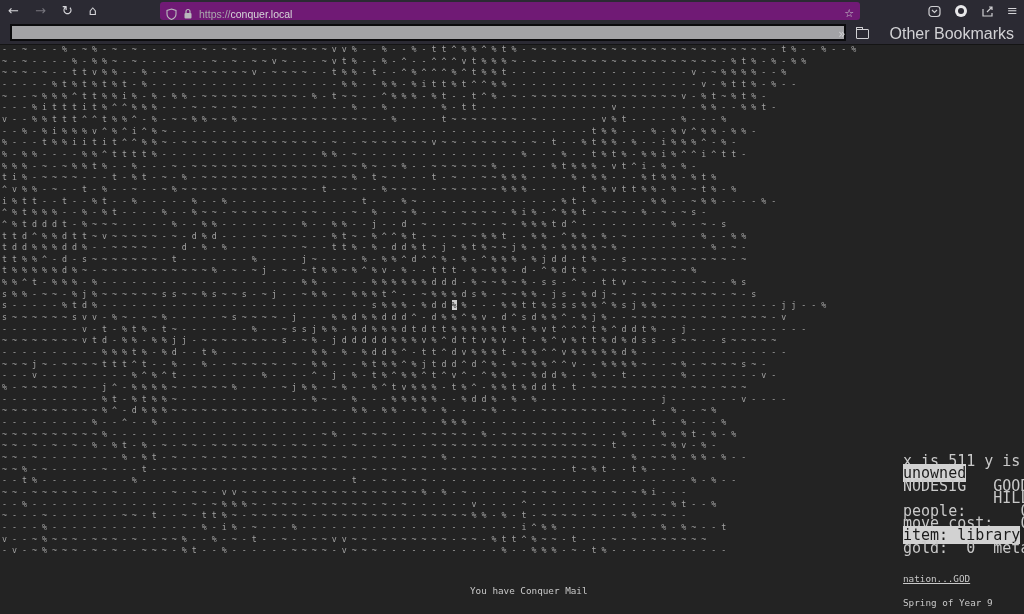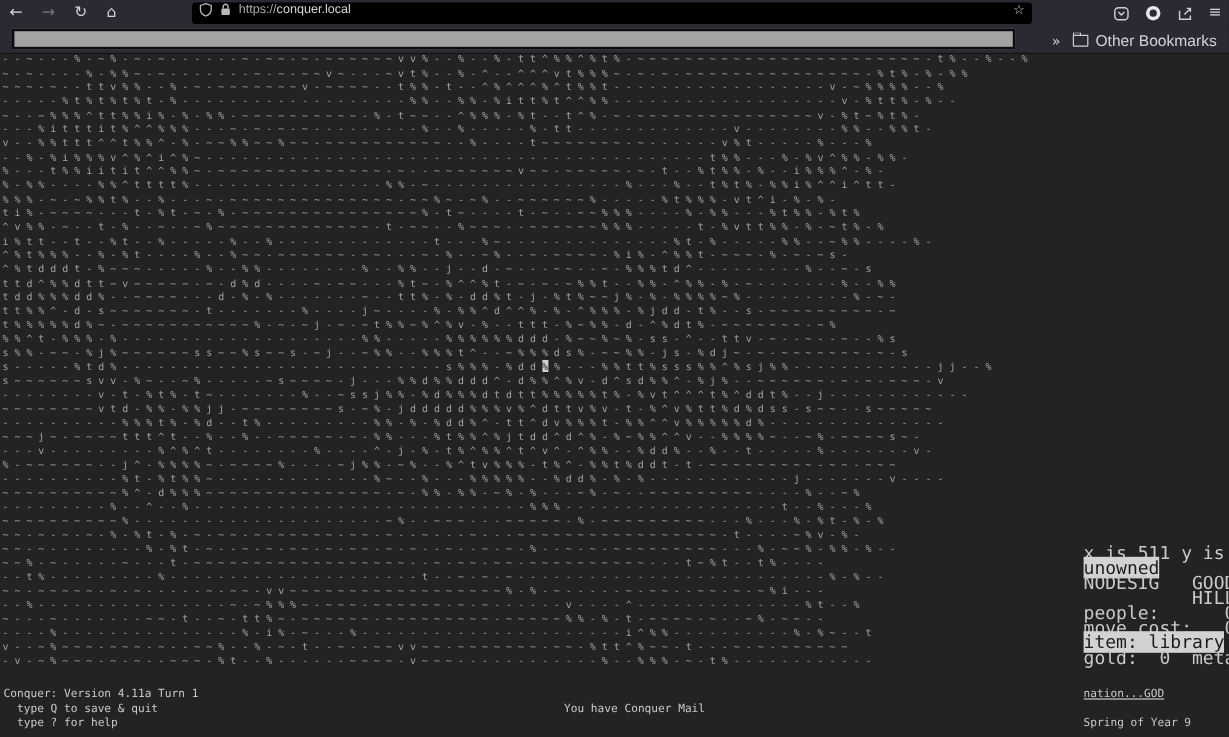--- a/index.html
+++ b/index.html
@@ -4,34 +4,34 @@
 <style>
   * { margin:0; padding:0; box-sizing:border-box; }
   html,body { width:1024px; height:614px; background:#232323; overflow:hidden; }
   body { font-family:"Liberation Sans", sans-serif; }
 
   
   .toolbar { position:relative; width:1024px; height:22px; background:#2b2a33; }
   .nav-btns { position:absolute; left:8px; top:0; height:22px; display:flex; align-items:center; gap:16px; }
   .nav-glyph { font-family:"DejaVu Sans", sans-serif; font-size:13px; color:#d4d4d8; line-height:22px; cursor:default; }
   .nav-glyph.dim { color:#77767e; }
-  .urlbar { position:absolute; left:160px; top:2px; width:700px; height:18px; background:#000000; border-radius:3px; display:flex; align-items:flex-start; padding:0 6px; }
+  .urlbar { position:absolute; left:160px; top:2px; width:700px; height:18px; background:#701a75; border-radius:3px; display:flex; align-items:flex-end; padding:0 6px; }
   .urlbar .txt { font-size:10.5px; color:#d6d6d9; margin-left:6px; white-space:pre; }
   .urlbar .txt .scheme { color:#a9a9ad; }
   .urlbar .spacer { flex:1; }
   .star { font-family:"DejaVu Sans", sans-serif; font-size:11px; color:#c9c9cd; }
   .right-icons { position:absolute; right:6px; top:0; height:22px; display:flex; align-items:center; gap:13px; }
   .svgicon { display:block; }
 
   
   .bookmarks { position:relative; width:1024px; height:23px; background:#2b2a33; border-bottom:1px solid #141414; }
   .graybar { position:absolute; left:10px; top:2px; width:836px; height:17px; background:#a3a3a6; border:2px solid #0b0b0d; }
   .bm-right { position:absolute; right:10px; top:0; height:23px; display:flex; align-items:center; gap:10px; }
   .chev { font-family:"DejaVu Sans", sans-serif; font-size:12px; color:#cfcfd2; }
-  .bm-label { font-size:13px; color:#d2d2d5; display:flex; align-items:center; gap:6px; }
+  .bm-label { font-size:16px; color:#d2d2d5; display:flex; align-items:center; gap:21px; }
   .folder { width:13px; height:10px; border:1px solid #cfcfd2; border-radius:1px; position:relative; }
   .folder:before { content:""; position:absolute; left:-1px; top:-3px; width:5px; height:2px; border:1px solid #cfcfd2; border-bottom:none; border-radius:1px 1px 0 0; }
 
   
   .page { position:relative; width:1024px; height:569px; background:#232323; }
   pre, .mono { font-family:"DejaVu Sans Mono", monospace; }
   .map { position:absolute; left:2px; top:-1px; width:894px; overflow:hidden;
          font-size:8.3px; line-height:11.66px; color:#a3a3a3; white-space:pre; }
   .panel { position:absolute; left:903px; top:410px; font-size:15px; line-height:12.4px; color:#c9c9c9; white-space:pre; }
   .inv { background:#d2d2d2; color:#1c1c1c; }
@@ -91,21 +91,18 @@
       <span>Other Bookmarks</span>
     </span>
   </div>
 </div>
 
 <div class="page">
   <pre class="map"><div>- - ~ - - - % - ~ % - ~ - ~ - - - - - - ~ - ~ ~ - ~ - ~ ~ ~ ~ ~ ~ v v % - - % - - % - t t ^ % % ^ % t % - ~ ~ ~ ~ ~ ~ ~ ~ ~ ~ ~ ~ ~ ~ ~ ~ ~ ~ ~ ~ ~ ~ ~ ~ - t % - - % - - %</div><div>~ - ~ - - - - % - % % ~ - ~ - - - - - - - ~ - ~ - ~ ~ v ~ - - - ~ v t % - - % - ^ - - ^ ^ ^ v t % % % ~ - ~ - ~ - ~ ~ ~ ~ ~ ~ ~ ~ ~ ~ ~ ~ ~ ~ ~ - % t % - % - % %</div><div>~ ~ ~ - ~ - - t t v % % - - % - ~ - ~ ~ ~ ~ ~ ~ ~ v - ~ ~ ~ ~ - - t % % - t - - ^ % ^ ^ ^ % ^ t % % t - - - - - - - - - - - - - - - - - - v - ~ % % % % - - %</div><div>- - - - - % t % t % t % t - % - - - - - - - - - - - - - - - - - - - % % - - % % - % i t t % t ^ ^ % % - - - - - - - - - - - - - - - - - - - v - % t t % - % - -</div><div>~ - - ~ % % % ^ t t % % i % - % - % % - ~ ~ ~ ~ ~ ~ ~ ~ ~ ~ - % - t ~ ~ - - ^ % % % - % t - - t ^ % - ~ - ~ ~ ~ ~ ~ ~ ~ ~ ~ ~ ~ ~ ~ ~ ~ v - % t ~ % t % -</div><div>- - - % i t t t i t % ^ ^ % % % - - - ~ - ~ - ~ - ~ - - - - - - - - - % - - % - - - - - % - t t - - - - - - - - - - - - - v - - - - - - - - % % - - % % t -</div><div>v - - % % t t t ^ ^ t % % ^ - % - ~ ~ % % ~ ~ % ~ ~ - ~ ~ ~ ~ ~ ~ ~ ~ ~ ~ - - % - - - - t ~ ~ ~ ~ ~ ~ ~ - ~ - - - - - - v % t - - - - - % - - - %</div><div>- - % - % i % % % v ^ % ^ i ^ % ~ - - - - - - - - - - - - - - - - - - - - - - - - - - - - - - - - - - - - - - - - - - t % % - - - % - % v ^ % % - % % -</div><div>% - - - t % % i i t i t ^ ^ % % ~ - ~ ~ ~ ~ ~ ~ ~ ~ ~ ~ ~ ~ ~ ~ - ~ - - ~ ~ ~ ~ ~ ~ ~ v ~ ~ - ~ ~ ~ ~ ~ - ~ - t - - % t % % - % - - i % % % ^ - % -</div><div>% - % % - - - - % % ^ t t t t % - - - - - - - - - - - - - - - - % % - ~ - - - - - - - - - - - - - - - - % - - - % - - t % t % - % % i % ^ ^ i ^ t t -</div><div>% % % - ~ - ~ % % t % - - % - - - ~ - ~ ~ ~ ~ ~ ~ ~ ~ ~ ~ ~ ~ ~ ~ - ~ ~ % ~ - ~ % - - ~ ~ ~ ~ ~ ~ % - - - - - % t % % % - v t ^ i - % - % -</div><div>t i % - ~ ~ ~ ~ - - - t - % t - ~ - % - ~ ~ ~ ~ ~ ~ ~ ~ ~ ~ ~ ~ ~ ~ ~ % - t ~ - - - - t - ~ - - ~ ~ % % % - - - - % - % % - - - % t % % - % t %</div><div>^ v % % - ~ - - t - % - - ~ - - ~ % ~ ~ ~ ~ ~ ~ ~ ~ ~ ~ ~ ~ ~ - t - ~ ~ - - % ~ ~ ~ - - ~ ~ ~ ~ ~ ~ % % % - - - - - t - % v t t % % - % - ~ t % - %</div><div>i % t t - - t - - % t - - % - - - - - % - - % - - - - - - - - - - - - - t - - - % ~ - - - - - - - - - - - - - - % t - % - - - - - % % - - ~ % % - - - - % -</div><div>^ % t % % % - - % - % t - - - - % - - % ~ ~ - ~ ~ ~ ~ ~ ~ - ~ ~ - - - ~ - % - - ~ % - - ~ - ~ ~ ~ ~ - % i % - ^ % % t - ~ ~ ~ - % - ~ - ~ s -</div><div>^ % t d d d t - % ~ ~ ~ - - - - - % - - % % - - - - - - - - % - - % % - - j - - d - ~ - - - ~ ~ - - ~ - % % % t d ^ - - - - - - - - - % - - ~ - s</div><div>t t d ^ % % d t t ~ v ~ ~ ~ ~ ~ - ~ - d % d - - - - ~ - ~ ~ - - - % t ~ - % ^ ^ % t - ~ - ~ - ~ % % t - - % % - ^ % % - % - ~ - - - - - - - % - - % %</div><div>t d d % % % d d % - - ~ ~ ~ ~ - - - d - % - % - - - - - - - ~ - - t t % - % - d d % t - j - % t % ~ ~ j % - % - % % % % ~ % - - - - - - - - - % - ~ -</div><div>t t % % ^ - d - s ~ ~ ~ ~ ~ ~ ~ - t - - - - - - - % - - - - j ~ - - - - % - % % ^ d ^ ^ % - % - ^ % % % - % j d d - t % - - s - ~ ~ ~ ~ ~ ~ ~ ~ ~ - ~</div><div>t % % % % % d % ~ - ~ ~ ~ ~ ~ ~ ~ ~ ~ ~ ~ % - ~ - ~ j - ~ - ~ t % % ~ % ^ % v - % - - t t t - % ~ % % - d - ^ % d t % - ~ ~ ~ ~ ~ ~ ~ - ~ %</div><div>% % ^ t - % % % - % - - - - - - - - - - - - - - - - - - - - % % - - - - - % % % % % % d d d - % ~ ~ % ~ % - s s - ^ - - t t v - ~ - - ~ - - ~ - - % s</div><div>s % % - ~ ~ - % j % ~ ~ ~ ~ ~ ~ s s ~ ~ % s ~ ~ s - ~ j - - ~ % % - - % % % t ^ - - ~ % % % d s % - ~ ~ % % - j s - % d j ~ - ~ - ~ ~ ~ ~ ~ ~ ~ - ~ - s</div><div>s - - - - - % t d % - - - - - - - - - - - - - - - - - - - - - - - - - - - s % % % - % d d <span class="inv">%</span> % - - - % % t t % s s s % % ^ % s j % % - - - - - - - - - - - - j j - - %</div><div>s ~ ~ ~ ~ ~ ~ s v v - % ~ - - ~ % - - - - - ~ s ~ ~ ~ ~ - j - - - % % d % % d d d ^ - d % % ^ % v - d ^ s d % % ^ - % j % - - ~ ~ ~ ~ ~ ~ - ~ - ~ - ~ ~ ~ - v</div><div>- - - - - - - - v - t - % t % - t ~ - - - - - - - % - - ~ s s j % % - % d % % % d t d t t % % % % % t % - % v t ^ ^ ^ t % ^ d d t % - - j - - - - - - - - - - - -</div><div>~ ~ ~ ~ ~ ~ ~ ~ v t d - % % - % % j j - ~ ~ ~ ~ ~ ~ ~ ~ s - ~ % - j d d d d d % % % v % ^ d t t v % v - t - % ^ v % t t % d % d s s - s ~ ~ - - s ~ ~ ~ ~ ~</div><div>- - - - - - - - - - % % % t % - % d - - t % - - - - - - - - - % % - % - % d d % ^ - t t ^ d v % % % t - % % ^ ^ v % % % % % d % - - - - - - - - - - - - - - -</div><div>~ ~ ~ j ~ - ~ ~ ~ ~ t t t ^ t - - % - - % - - ~ ~ ~ ~ ~ - ~ - % % - - - % t % % ^ % j t d d ^ d ^ % - % ~ % % ^ ^ v - - % % % % ~ - - ~ % - ~ ~ ~ ~ s ~ -</div><div>- - - v - - - - - - - - - % ^ % ^ t - - - - - - - - % - - - - ^ - j - % - t % ^ % % ^ t ^ v ^ - ^ % % - - % d d % - - % - - t - - - - - % - - - - - - - v -</div><div>% - ~ ~ ~ ~ ~ ~ - - j ^ - % % % % ~ - ~ ~ ~ ~ % - - - - ~ j % % - ~ % - - % ^ t v % % % - t % ^ - % % t % d d t - t - ~ ~ ~ ~ ~ ~ ~ ~ ~ - ~ ~ - ~ ~ ~</div><div>- - - - - - - - - - % t - % t % % ~ - - - - - - - - - - - - - % ~ - - % - - - % % % % % - - % d d % - % - % - - - - - - - - - - - - j - - - - - - - v - - - -</div><div>~ ~ ~ ~ ~ ~ ~ ~ ~ ~ % ^ - d % % % ~ ~ ~ ~ ~ ~ ~ ~ ~ ~ ~ ~ ~ ~ ~ - ~ - % % - % % - ~ % - % - - - ~ % - ~ - - ~ ~ ~ ~ ~ ~ ~ ~ ~ - - - - % - - ~ %</div><div>- - - - - - - - - % - - ^ - - % - - - - - - - - - - - - - - - - - - - - - - - - - - - - % % % - - - - - - - - - - - - - - - - - - t - - % - - - %</div><div>~ ~ ~ ~ ~ ~ ~ ~ ~ ~ % - - - - - - - - - - - - - - - - - - - - - ~ % - - ~ ~ ~ - - - ~ ~ ~ ~ ~ - % - ~ ~ ~ ~ ~ ~ ~ ~ ~ - - - % - - - % - % t - % - %</div><div>~ ~ - ~ - ~ - ~ - % - % t - % - ~ - ~ ~ - ~ ~ ~ ~ ~ ~ ~ - ~ ~ - ~ - - ~ - - - ~ - - - ~ ~ ~ ~ ~ ~ ~ ~ ~ ~ ~ ~ ~ ~ ~ ~ ~ - t - - - - ~ % v - % -</div><div>~ ~ - ~ - - - - - - - - % - % t - ~ - - ~ - ~ - ~ ~ - ~ - ~ ~ - ~ - ~ - - ~ - - ~ - ~ - % - - ~ - ~ - ~ ~ ~ ~ ~ ~ ~ ~ ~ - - - % - ~ ~ % - % % - % - -</div><div>~ ~ % - ~ - - - - - ~ - - - t - ~ ~ ~ ~ ~ ~ ~ ~ ~ ~ ~ ~ ~ ~ ~ ~ ~ ~ - - ~ - ~ ~ - ~ ~ - ~ ~ ~ ~ ~ ~ ~ ~ ~ ~ - - - t ~ % t - - t % - - - -</div><div>- - t % - - - - - - - - - % - - - - - - - - - - - - - - - - - - - - - t - - ~ - ~ - ~ - - - - - - - - - - - - - - - - - - - - - - - - - - % - % - -</div><div>~ ~ - ~ ~ ~ ~ ~ - ~ - ~ - - - - - ~ - ~ ~ - v v ~ ~ ~ ~ ~ ~ ~ ~ ~ ~ ~ ~ ~ ~ ~ ~ ~ ~ % - % - ~ - - - - - ~ - ~ ~ - - ~ ~ - ~ - ~ % i - - -</div><div>- - % - - - - - - - - - - - - - - - - ~ - ~ % % % ~ - ~ ~ ~ - ~ ~ ~ ~ ~ ~ - ~ - ~ - - - - - - v - - - - ^ - - - - - - - - - - - - - - % t - - %</div><div>~ - - - ~ - - - - - - - ~ ~ - t - - ~ - t t % ~ - ~ ~ ~ ~ ~ ~ - ~ ~ ~ ~ ~ ~ ~ ~ ~ - ~ ~ ~ ~ ~ % % - % - t - ~ ~ ~ ~ - ~ - - ~ % - ~ ~ - -</div><div>- - - - % - - - - - - - - - - - - - - - % - i % - ~ - - - % - - - - - - - - - - - - - - - - - - - - - - i ^ % % - - - - - - - - - - % - % ~ - - t</div><div>v - - ~ % ~ ~ ~ - ~ ~ ~ - ~ - - ~ ~ % - - % - ~ - t - - ~ - - ~ ~ v v ~ ~ - ~ ~ ~ ~ ~ ~ ~ - ~ ~ - % t t ^ % ~ ~ - t - - - ~ - ~ - ~ ~ ~ ~ ~ ~</div><div>- v - ~ % ~ ~ ~ - ~ - ~ - - ~ ~ ~ - % t - - % - - - - - - ~ ~ ~ ~ - v ~ ~ ~ - - - - - - - - - - - - % - - % % % - ~ - t % - - - - - - - - - - - -</div></pre>
 
   <pre class="panel"><div><span>x is 511 y is 255</span></div><div><span class="inv">unowned</span></div><div><span>NODESIG   GOOD   </span><span class="inv">g</span></div><div><span>          HILL</span></div><div><span>people:      0</span></div><div><span>move cost:   0</span></div><div><span class="inv">item: library</span><span>  </span><span class="inv">(u)</span></div><div><span>gold:  0  metal:  0</span></div></pre>
 
-  <pre class="statusblock sb-left"><span>Conquer: Version 4.11a Turn 1</span>
-<span>  type Q to save &amp; quit</span>
-<span>  type ? for help</span></pre>
 
   <pre class="statusblock sb-mail">You have Conquer Mail</pre>
 
   <pre class="statusblock sb-nation">nation...GOD</pre>
   <pre class="statusblock sb-season">Spring of Year 9</pre>
 </div>
 
 </body></html>

